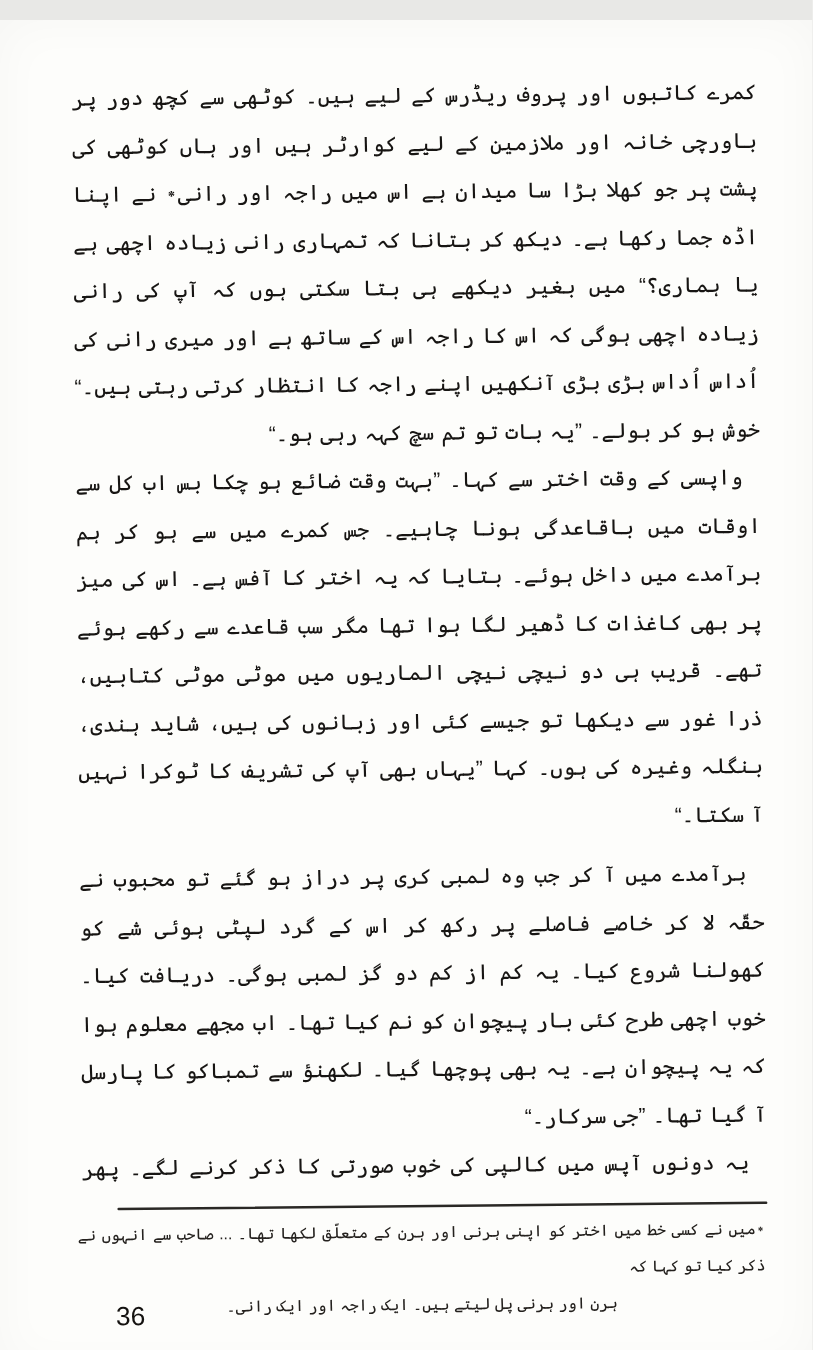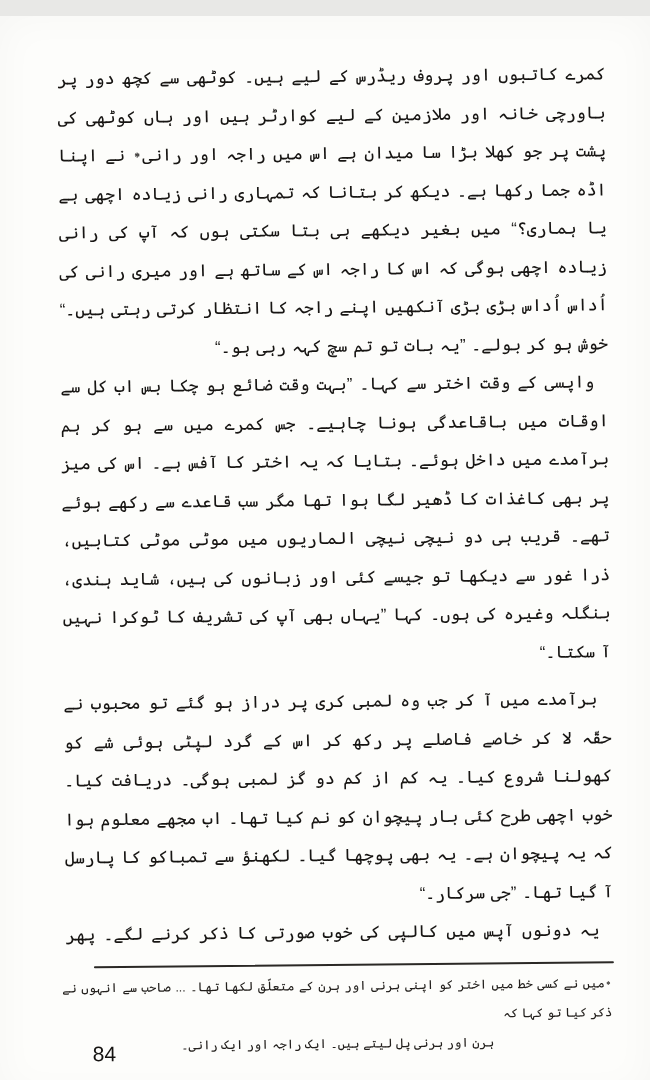--- a/index.html
+++ b/index.html
@@ -99,16 +99,16 @@
       <p class="para indent">یہ دونوں آپس میں کالپی کی خوب صورتی کا ذکر کرنے لگے۔ پھر ڈکشنری کی بات چیت۔ میرا وجود جیسے بھول گئے ہوں۔ میں اکتا سی گئی اور چپکے سے وہاں سے سٹک کر اپنے کمرے میں آ گئی۔ جلدی جلدی اپنے کپڑے نکال کر الماری میں لگائے۔ کچھ کڑھی ہوئی چیزیں ادھر اُدھر بچھائیں۔ سوچا چلو اب اختر کے کپڑے نکال کر ان کی الماری میں رکھ دوں تاکہ یہ سب سوٹ کیس کیبن ٹرنک بیچ سے ہٹا دوں۔ ایسا ہی کیا۔ قاعدے سے جوتے کے اسٹینڈ پر اپنے جوتے، چپل رکھنے کے بعد اب اختر کے جوتے رکھ رہی تھی کہ اختر آ گئے۔ میرے ہاتھ میں ان کے جوتے تھے۔ گھبرا کر کہا ”ہائیں ہائیں یہ کیا کر رہی ہیں؟“ میرے</p>
     </div>
 
     <div class="footnote-rule"></div>
 
     <div class="footnote">
       <p class="fn-line">٭میں نے کسی خط میں اختر کو اپنی ہرنی اور ہرن کے متعلّق لکھا تھا۔ ... صاحب سے انہوں نے ذکر کیا تو کہا کہ</p>
       <p class="fn-line fn-center">ہرن اور ہرنی پل لیتے ہیں۔ ایک راجہ اور ایک رانی۔</p>
     </div>
 
-    <div class="page-number">84</div>
+    <div class="page-number">36</div>
 
   </div>
 </div>
 
 </body></html>

